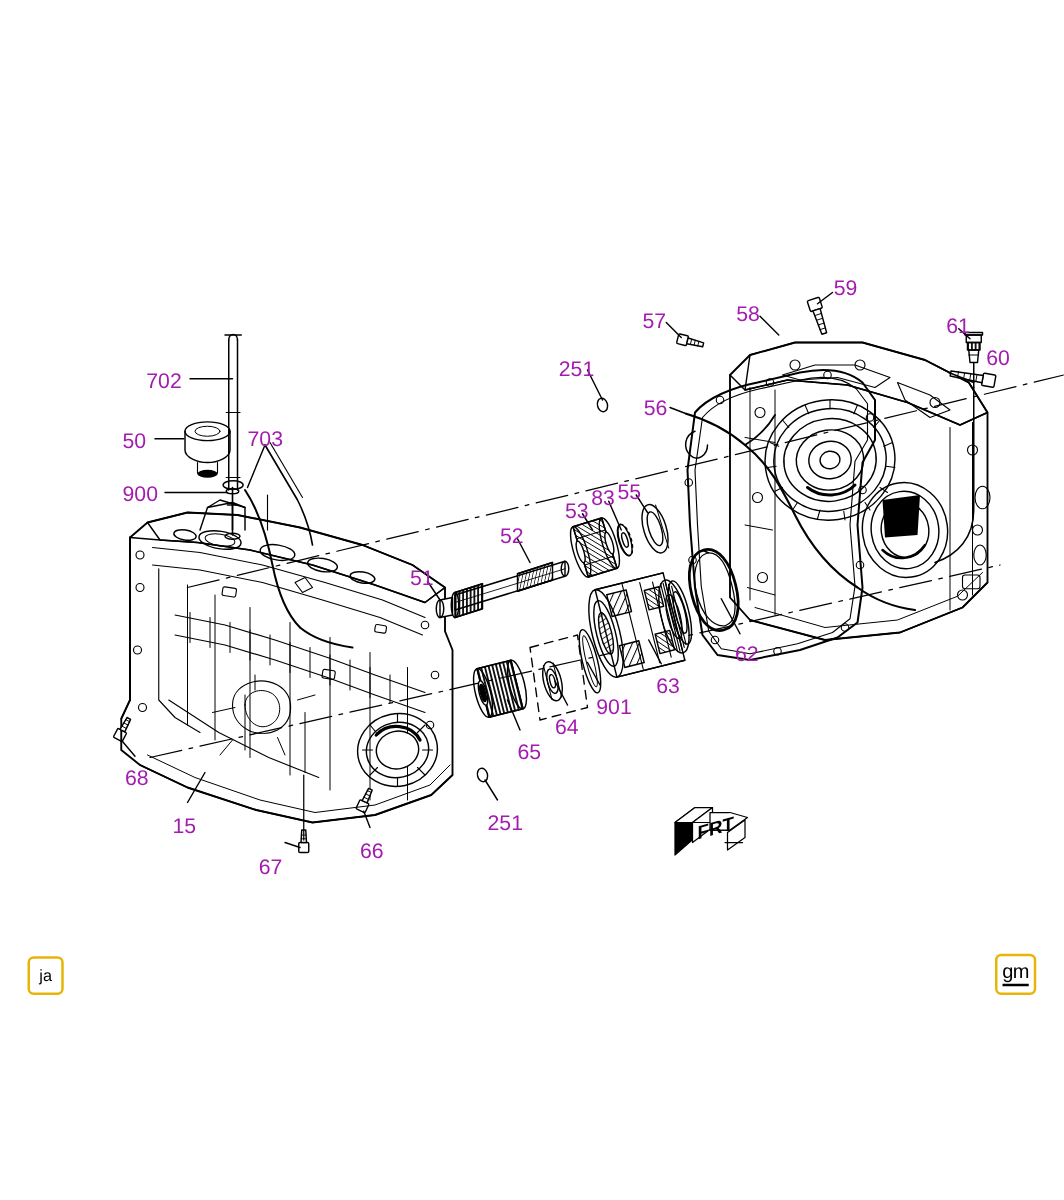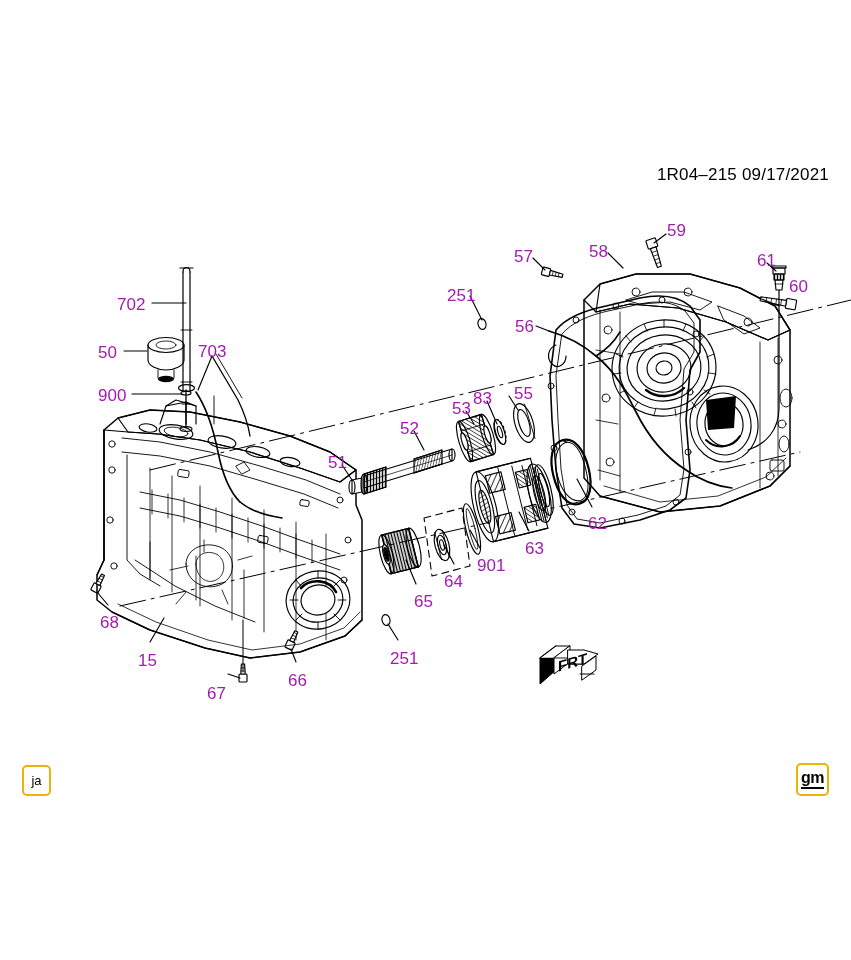--- a/index.html
+++ b/index.html
@@ -7,21 +7,21 @@
   body{width:851px;height:960px;position:relative;overflow:hidden;
        font-family:"Liberation Sans",sans-serif;color:#000;}
   #sheet{position:absolute;inset:0;width:851px;height:960px;}
   #drawing{position:absolute;left:0;top:0;width:851px;height:960px;}
   .hdr{position:absolute;right:22px;top:165px;font-size:17px;letter-spacing:.2px;
        white-space:nowrap;color:#000;}
   .badge{position:absolute;border:2px solid #eab308;border-radius:5px;background:#fff;
          display:flex;align-items:center;justify-content:center;}
   #badge-ja{left:22px;top:765px;width:25px;height:27px;font-size:13px;}
   #badge-gm{right:22px;top:763px;width:29px;height:29px;}
-  #badge-gm .gmtxt{font-size:16px;font-weight:bold;line-height:1;
+  #badge-gm .gmtxt{font-size:16px;font-weight:normal;line-height:1;
        border-bottom:2.5px solid #000;padding-bottom:1px;letter-spacing:-.5px;}
   .lbl{position:absolute;font-size:17px;line-height:1;white-space:nowrap;color:#a21caf;}
 </style>
 </head>
 <body>
 
 <div id="sheet">
 
   <svg id="drawing" viewBox="0 0 851 960">
     <defs>
@@ -504,36 +504,35 @@
         <path d="M32,10 L48,10 L48,24 L32,24 Z" fill="#fff" stroke-width="1"></path>
         <path d="M32,24 L48,24 L62,14 L48,10" fill="#fff" stroke-width="1"></path>
         <path d="M46,26 L60,16 L60,30 L46,40 Z" fill="#fff" stroke-width="1"></path>
         <path d="M44,34 L58,34" stroke-width="1"></path>
         <text x="22" y="38" font-family="Liberation Sans, sans-serif" font-size="15" font-weight="bold" fill="#000" stroke="none" transform="skewY(-16)">FRT</text>
       </g>
 
     </g>
   </svg>
 
-  <div class="hdr">1R04–215  09/17/2021</div>
 
   <div class="lbl" style="left:117px;top:296px;">702</div>
   <div class="lbl" style="left:98px;top:344px;">50</div>
   <div class="lbl" style="left:198px;top:343px;">703</div>
   <div class="lbl" style="left:98px;top:387px;">900</div>
   <div class="lbl" style="left:447px;top:287px;">251</div>
   <div class="lbl" style="left:514px;top:248px;">57</div>
   <div class="lbl" style="left:589px;top:243px;">58</div>
   <div class="lbl" style="left:667px;top:222px;">59</div>
   <div class="lbl" style="left:757px;top:252px;">61</div>
   <div class="lbl" style="left:746px;top:278px;margin-left:43px;">60</div>
   <div class="lbl" style="left:515px;top:318px;">56</div>
   <div class="lbl" style="left:452px;top:400px;">53</div>
   <div class="lbl" style="left:473px;top:390px;">83</div>
-  <div class="lbl" style="left:494px;top:385px;margin-left:20px;">55</div>
+  <div class="lbl" style="left:494px;top:385px;">55</div>
   <div class="lbl" style="left:400px;top:420px;">52</div>
   <div class="lbl" style="left:328px;top:454px;">51</div>
   <div class="lbl" style="left:588px;top:515px;">62</div>
   <div class="lbl" style="left:525px;top:540px;">63</div>
   <div class="lbl" style="left:477px;top:557px;">901</div>
   <div class="lbl" style="left:444px;top:573px;">64</div>
   <div class="lbl" style="left:414px;top:593px;">65</div>
   <div class="lbl" style="left:100px;top:614px;">68</div>
   <div class="lbl" style="left:138px;top:652px;">15</div>
   <div class="lbl" style="left:207px;top:661px;margin-top:24px;">67</div>

